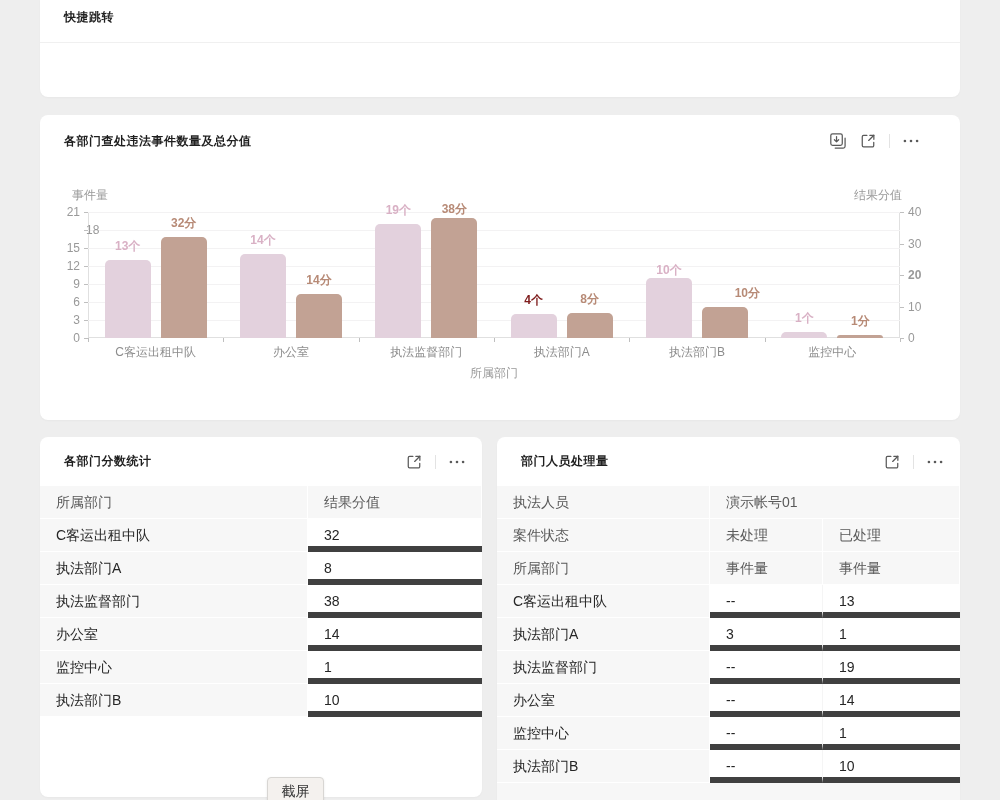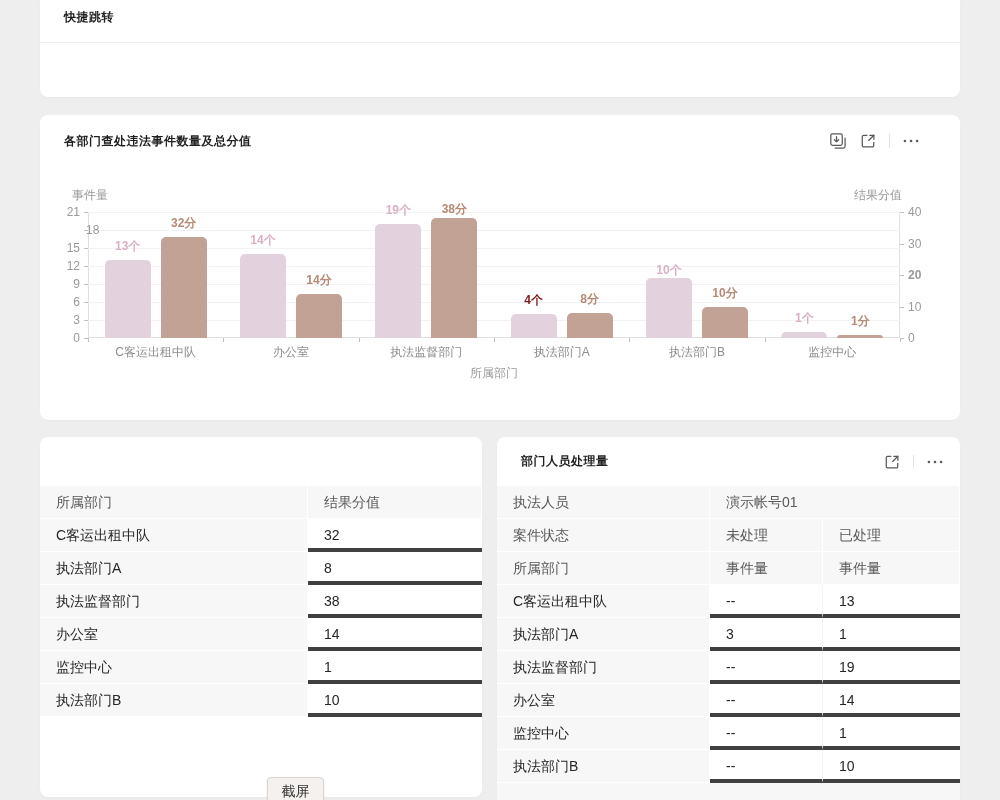--- a/index.html
+++ b/index.html
@@ -39,21 +39,21 @@
   .tickmark { position:absolute; background:#bfbfbf; }
   .bar { position:absolute; border-radius:5px 5px 0 0; }
   .bar-label { position:absolute; width:70px; text-align:center; font-size:12px; font-weight:700; line-height:16px; }
   .cat-label { position:absolute; top:229px; font-size:12px; color:#8c8c8c; text-align:center; }
   .x-title { position:absolute; left:48px; top:250px; width:812px; text-align:center; font-size:12px; color:#999; }
 
   
   .table { position:absolute; left:0; top:49px; right:0; }
   .t-row { display:flex; }
   .t-cell { height:33px; line-height:32px; font-size:14px; padding-left:16px; color:#262626;
-    border-bottom:4px solid #404040; overflow:hidden; white-space:nowrap; }
+    border-bottom:6px solid #404040; overflow:hidden; white-space:nowrap; }
   .t-cell.gray { background:#f7f7f7; border-right:1px solid #ffffff; border-bottom:1px solid #ffffff; }
   .t-cell.hd { color:#595959; }
   .t-cell.white-mid { border-right:1px solid #f5f5f5; }
   .sc1 { width:268px; } .sc2 { width:174px; }
   .fc1 { width:213px; } .fc2 { width:113px; } .fc3 { width:137px; } .fc23 { width:250px; }
   #staff-footer-strip { position:absolute; left:0; right:0; top:346px; bottom:0; background:#f7f7f7; border-radius:0; }
 
   
   #screenshot-btn { position:absolute; left:267px; top:777px; width:57px; height:30px;
     background:#f4f1ee; border:1px solid #d8d6d3; border-radius:4px; font-size:14px; color:#333;
@@ -160,31 +160,51 @@
         <div class="bar-label" style="left: 379.333px; top: 86px; color: rgb(183, 138, 118);">38分</div>
         <div class="cat-label" style="left: 318.667px; width: 135.333px;">执法监督部门</div>
         <div class="bar" style="left: 470.667px; top: 199px; width: 46px; height: 24px; background: rgb(227, 209, 221);"></div>
         <div class="bar-label" style="left: 458.667px; top: 177px; color: #7f1d1d;">4个</div>
         <div class="bar" style="left: 526.667px; top: 197.8px; width: 46px; height: 25.2px; background: rgb(194, 162, 148);"></div>
         <div class="bar-label" style="left: 514.667px; top: 175.8px; color: rgb(183, 138, 118);">8分</div>
         <div class="cat-label" style="left: 454px; width: 135.333px;">执法部门A</div>
         <div class="bar" style="left: 606px; top: 163px; width: 46px; height: 60px; background: rgb(227, 209, 221);"></div>
         <div class="bar-label" style="left: 594px; top: 147px; color: rgb(217, 177, 197);">10个</div>
         <div class="bar" style="left: 662px; top: 191.5px; width: 46px; height: 31.5px; background: rgb(194, 162, 148);"></div>
-        <div class="bar-label" style="left: 650px; top: 169.5px; color: rgb(183, 138, 118);">10分</div>
+        <div class="bar-label" style="left: 650px; top: 169.5px; color: rgb(183, 138, 118); text-align: right;">10分</div>
         <div class="cat-label" style="left: 589.333px; width: 135.333px;">执法部门B</div>
         <div class="bar" style="left: 741.333px; top: 217px; width: 46px; height: 6px; background: rgb(227, 209, 221);"></div>
         <div class="bar-label" style="left: 729.333px; top: 195px; color: rgb(217, 177, 197);">1个</div>
         <div class="bar" style="left: 797.333px; top: 219.85px; width: 46px; height: 3.15px; background: rgb(194, 162, 148);"></div>
         <div class="bar-label" style="left: 785.333px; top: 197.85px; color: rgb(183, 138, 118);">1分</div>
         <div class="cat-label" style="left: 724.667px; width: 135.333px;">监控中心</div>
       </div>
   </section>
 
   <section class="card" id="card-score">
+    <div class="card-header">
+      <span class="card-title">各部门分数统计</span>
+      <div class="actions">
+        <span class="icon-btn">
+          <svg width="18" height="18" viewBox="0 0 16 16">
+            <path d="M13.1 9.2v2.9a1.2 1.2 0 0 1-1.2 1.2H4.1a1.2 1.2 0 0 1-1.2-1.2V4.3a1.2 1.2 0 0 1 1.2-1.2H7"></path>
+            <path d="M9.6 2.9h3.6v3.6"></path>
+            <path d="M13.2 2.9L8.6 7.5"></path>
+          </svg>
+        </span>
+        <span class="v-divider"></span>
+        <span class="icon-btn">
+          <svg width="18" height="18" viewBox="0 0 16 16">
+            <circle cx="2.6" cy="8" r="1.15" fill="#595959" stroke="none"></circle>
+            <circle cx="8" cy="8" r="1.15" fill="#595959" stroke="none"></circle>
+            <circle cx="13.4" cy="8" r="1.15" fill="#595959" stroke="none"></circle>
+          </svg>
+        </span>
+      </div>
+    </div>
     <div class="table" id="score-table">
         <div class="t-row">
           <div class="t-cell gray hd sc1">所属部门</div>
           <div class="t-cell gray hd sc2">结果分值</div>
         </div>
         <div class="t-row">
           <div class="t-cell gray sc1">C客运出租中队</div>
           <div class="t-cell sc2">32</div>
         </div>
         <div class="t-row">

